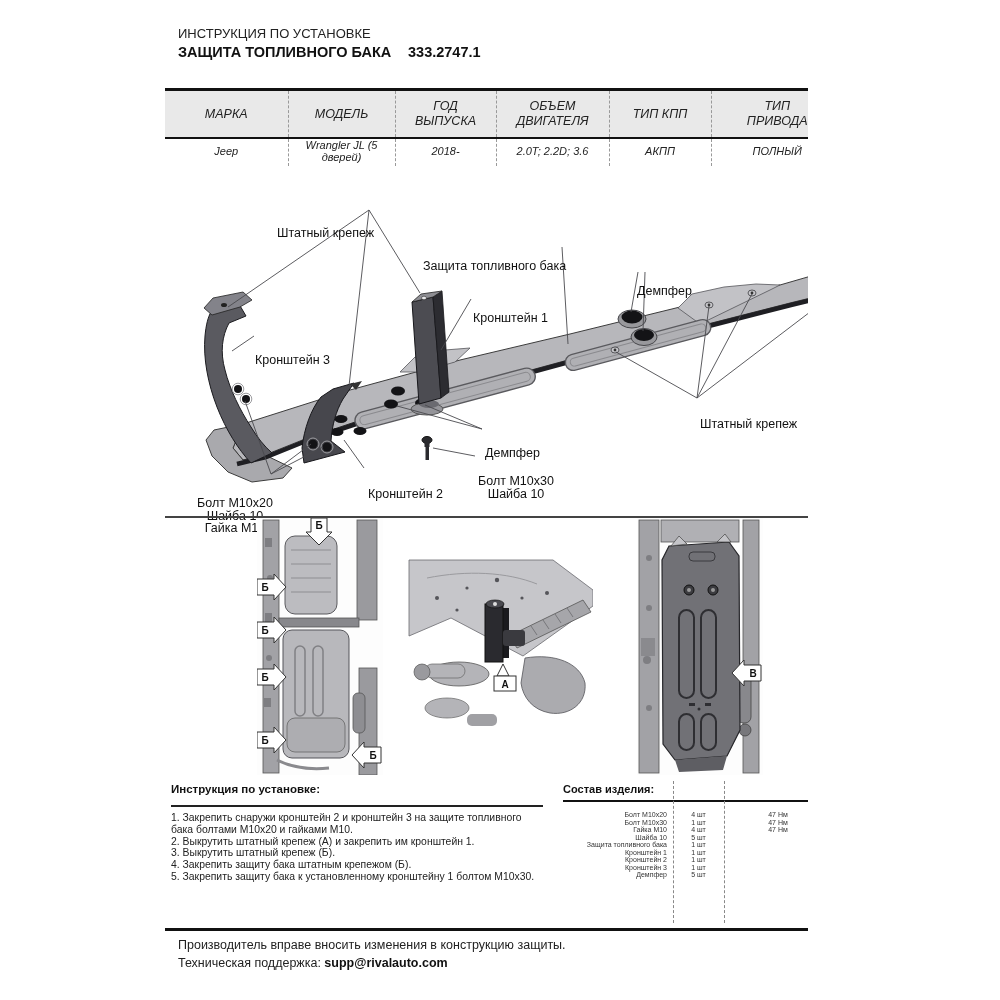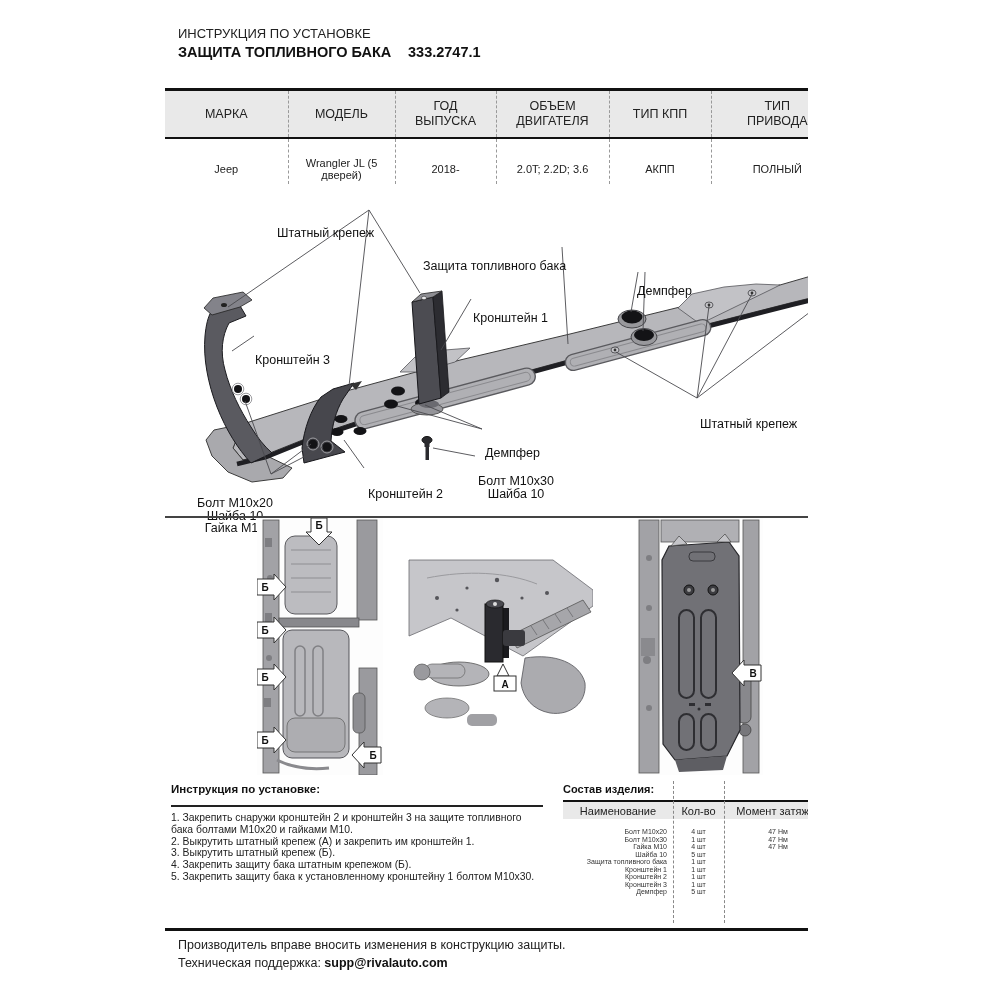--- a/index.html
+++ b/index.html
@@ -5,24 +5,24 @@
   html,body{margin:0;padding:0;background:#fff;}
   .page{position:relative;width:808px;height:1000px;background:#fff;overflow:hidden;
         font-family:"Liberation Sans","DejaVu Sans",sans-serif;color:#1c1c1c;}
   .abs{position:absolute;}
   
   .hdr-sub{position:absolute;left:178px;top:26px;font-size:13px;color:#222;}
   .hdr-row{position:absolute;left:178px;top:44px;width:520px;font-size:14.5px;font-weight:bold;color:#111;}
   .hdr-part{position:absolute;left:230px;top:0;}
   
   table.spec{position:absolute;left:165px;top:88px;width:678px;border-collapse:collapse;table-layout:fixed;
-             border-top:3px solid #111;}
+             border-top:3px solid #111;font-style:italic;}
   table.spec th{background:#e9e9e9;font-weight:400;font-size:12.5px;color:#222;height:46px;
                 border-bottom:2px solid #111;white-space:pre-line;line-height:1.18;padding:0 2px;}
-  table.spec td{font-size:11px;color:#222;height:17px;text-align:center;padding:18px 2px 3px;}
+  table.spec td{font-size:11px;color:#222;height:17px;text-align:center;padding:0 2px 3px;}
   table.spec th:not(:last-child),table.spec td:not(:last-child){border-right:1px dashed #999;}
   
   .diagram{position:absolute;left:160px;top:185px;width:690px;height:332px;}
   .diagram svg{position:absolute;left:0;top:0;}
   .lbl{position:absolute;font-size:12.5px;color:#111;white-space:nowrap;margin-top:26px;}
   .lbl.ctr{text-align:center;white-space:normal;line-height:12.5px;}
   
   .rule{position:absolute;background:#444;}
   
   .photo{position:absolute;}
@@ -339,25 +339,20 @@
     <div class="step">3. Выкрутить штатный крепеж (Б).</div>
     <div class="step">4. Закрепить защиту бака штатным крепежом (Б).</div>
     <div class="step">5. Закрепить защиту бака к установленному кронштейну 1 болтом М10х30.</div>
   </div>
 
   <div class="parts">
     <div class="parts-title">Состав изделия:</div>
     <div class="parts-box">
       <div class="vd vd1"></div>
       <div class="vd vd2"></div>
-      <div class="p-head">
-        <span class="ph1">Наименование</span>
-        <span class="ph2">Кол-во</span>
-        <span class="ph3">Момент затяжки</span>
-      </div>
       <div class="p-rows">
         <div class="p-row">
             <span class="c1">Болт М10х20</span>
             <span class="c2">4 шт</span>
             <span class="c3">47 Нм</span>
           </div>
         <div class="p-row">
             <span class="c1">Болт М10х30</span>
             <span class="c2">1 шт</span>
             <span class="c3">47 Нм</span>

